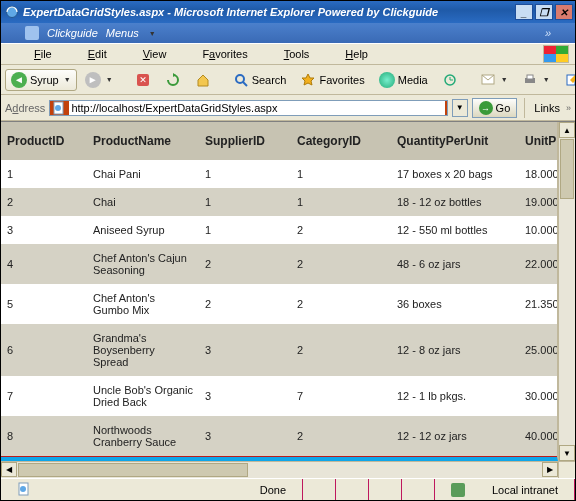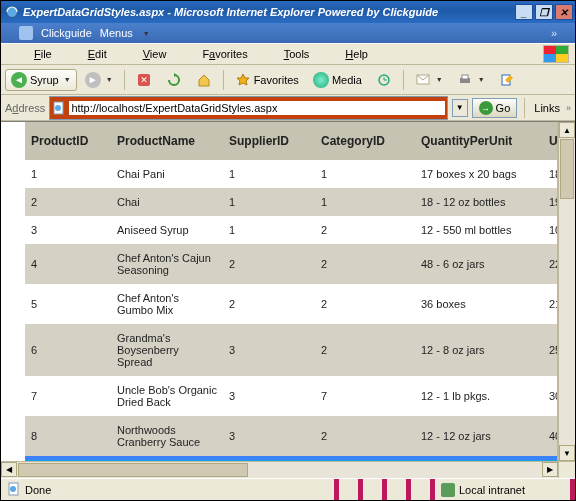--- a/index.html
+++ b/index.html
@@ -40,23 +40,24 @@
     font-size:10px;font-weight:bold;color:#000;
   }
   .winbtn.close { background:#d97b6e;}
   
   .extbar {
     height:20px;
     background: linear-gradient(#4b80cc, #3a6ab5);
     color:#fff;
     display:flex;
     align-items:center;
-    padding:0 18px;
+    padding:0 24px;
     gap:8px;
     font-size:11px;
+    font-style:italic;
   }
   .extbar .exticon { width:14px;height:14px;background:#9fc2ee;border-radius:2px;}
   .extbar .chev { margin-left:auto; color:#cfe1f8;}
   
   .menubar {
     height:22px;
     background:#ece9d8;
     display:flex;
     align-items:center;
     padding:0 6px;
@@ -107,21 +108,21 @@
     height:26px;
     background:#ece9d8;
     display:flex;
     align-items:center;
     padding:0 4px;
     gap:4px;
     border-bottom:1px solid #c0b89c;
   }
   .addrlbl { color:#666; }
   .addrinput-wrap {
-    flex:1;height:24px;background:#c2410c;border:1px solid #7f9db9;
+    flex:1;height:16px;background:#c2410c;border:1px solid #7f9db9;
     display:flex;align-items:center;padding:0 2px;
   }
   .addrinput-wrap .pageico{width:14px;height:14px;margin-right:3px;}
   .addrinput { flex:1;border:none;outline:none;font-size:11px;font-family:inherit;}
   .addr-drop {width:16px;height:18px;border:1px solid #7f9db9;background:#ece9d8;display:flex;align-items:center;justify-content:center;font-size:8px;}
   .gobtn {
     height:20px;padding:0 6px;display:flex;align-items:center;gap:3px;
     border:1px solid #7f9db9;background:linear-gradient(#fdfdfb,#dcd8c0);
     font-size:11px;
   }
@@ -130,24 +131,23 @@
   .content {
     position:relative;
     height: calc(501px - 22px - 20px - 22px - 30px - 26px - 22px - 2px);
     background:#fff;
     border-top:1px solid #808080;
   }
   .page-viewport {
     position:absolute;
     left:0;top:0;right:17px;bottom:17px;
     overflow:hidden;
-    background:#3b82f6;
+    background:#b91c1c;
     border-right:1px solid #c0b89c;
-    border-bottom:1px solid #0ea5e9;
-    margin-left:24px;
+    border-bottom:4px solid #0ea5e9;
   }
   .vscroll {
     position:absolute;right:0;top:0;bottom:17px;width:17px;
     background:#e8e5d8;
     border-left:1px solid #c0b89c;
   }
   .vscroll .arrow{height:16px;background:#ece9d8;border:1px solid #b0a883;display:flex;align-items:center;justify-content:center;font-size:8px;}
   .vscroll .thumb{position:absolute;left:1px;right:1px;top:17px;height:60px;background:#cec9b0;border:1px solid #b0a883;}
   .vscroll .arrow.bottom{position:absolute;bottom:0;left:0;right:0;}
   .hscroll {
@@ -183,21 +183,21 @@
     vertical-align:middle;
     overflow:hidden;
   }
   table.grid tbody tr:nth-child(even) td { background:#d5d2c5; }
   table.grid tbody tr:nth-child(odd) td { background:#fff; }
   
   .status {
     height:22px;background:#ece9d8;border-top:1px solid #fff;
     display:flex;align-items:center;font-size:11px;
   }
-  .status .spane{height:100%;display:flex;align-items:center;padding:0 6px;border-right:5px solid #be185d;}
+  .status .spane{height:100%;display:flex;align-items:center;padding:0 16px;border-right:1px solid #be185d;justify-content:space-between;}
   .status .spane.fill{flex:1;}
   .status .zoneico{width:14px;height:14px;background:#5a9c5a;border-radius:2px;margin-right:4px;}
 </style>
 </head>
 <body>
 
 <div class="titlebar">
   <span class="ie-ico">
     <svg viewBox="0 0 14 14" width="14" height="14">
         <circle cx="7" cy="7" r="5.5" fill="#5fa8e6" stroke="#23568f"></circle>
@@ -267,20 +267,29 @@
       </span>
     </div>
   <div class="tbtn">
       <span class="ticon">
         <svg width="14" height="14">
           <path d="M2 7 L7 2 L12 7 L12 13 L2 13 Z" fill="#f3c74f" stroke="#b38a20"></path>
         </svg>
       </span>
     </div>
   <div class="sep"></div>
+  <div class="tbtn">
+    <span class="ticon">
+        <svg width="14" height="14">
+          <circle cx="6" cy="6" r="4" fill="none" stroke="#2a6bc2" stroke-width="2"></circle>
+          <line x1="9" y1="9" x2="13" y2="13" stroke="#2a6bc2" stroke-width="2"></line>
+        </svg>
+      </span>
+    <span>Search</span>
+  </div>
   <div class="tbtn">
     <span class="ticon">
         <svg width="14" height="14">
           <path d="M7 1 L9 5 L13 5 L10 8 L11 12 L7 10 L3 12 L4 8 L1 5 L5 5 Z" fill="#f2b01e" stroke="#b07c0a"></path>
         </svg>
       </span>
     <span>Favorites</span>
   </div>
   <div class="tbtn">
     <span class="ticon">

